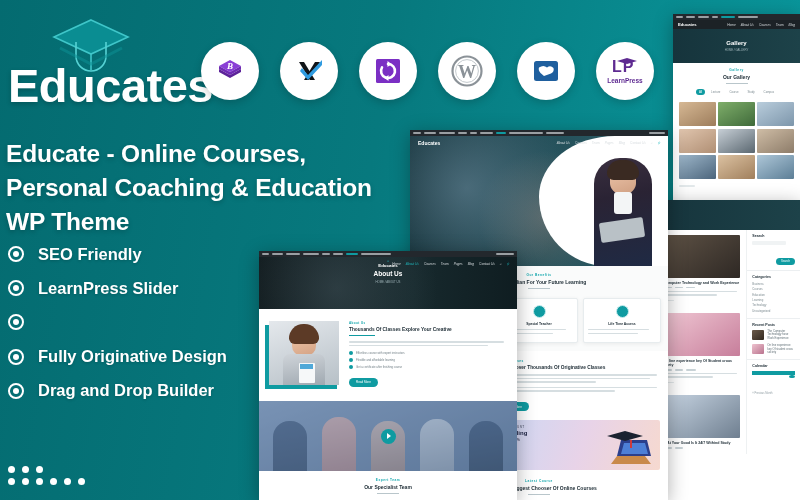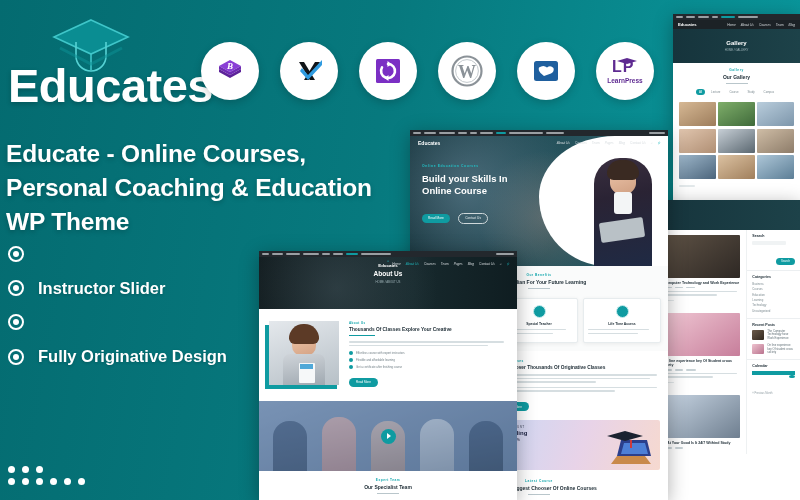--- a/index.html
+++ b/index.html
@@ -143,31 +143,36 @@
     <path d="M12 34 L43 50 L74 34" fill="none" stroke="#0d8f94" stroke-width="3" opacity=".55"></path>
   </svg>
 
   <div id="brand-title">Educates</div>
 
   <div id="headline">Educate - Online Courses, Personal Coaching &amp; Education WP Theme</div>
 
   <div id="feature-list">
     <div class="feature-row">
       <span class="feature-bullet"></span>
+      <span class="feature-label">SEO Friendly</span>
     </div>
     <div class="feature-row">
       <span class="feature-bullet"></span>
-      <span class="feature-label">Instructor Slider</span>
+      <span class="feature-label">LearnPress Slider</span>
     </div>
     <div class="feature-row">
       <span class="feature-bullet"></span>
     </div>
     <div class="feature-row">
       <span class="feature-bullet"></span>
       <span class="feature-label">Fully Originative Design</span>
+    </div>
+    <div class="feature-row">
+      <span class="feature-bullet"></span>
+      <span class="feature-label">Drag and Drop Builder</span>
     </div>
   </div>
 
   <div id="dot-grid">
     <div class="dot-row">
       <i class="grid-dot"></i>
         <i class="grid-dot"></i>
         <i class="grid-dot"></i>
     </div>
     <div class="dot-row">
@@ -438,28 +443,20 @@
         <i class="navlink">Courses</i>
         <i class="navlink">Team</i>
         <i class="navlink">Pages</i>
         <i class="navlink">Blog</i>
         <i class="navlink">Contact Us</i>
         <i class="navlink">⌕</i>
         <i class="navlink" style="color:#18b7bd">⚲</i>
       </span>
     </div>
 
-    <div style="position:relative;padding:14px 0 0 12px;max-width:118px">
-      <div class="hero-kicker">Online Education Courses</div>
-      <div class="hero-title" style="margin-top:5px">Build your Skills In Online Course</div>
-      <div style="margin-top:8px">
-        <span class="hero-btn">Read More</span>
-        <span class="hero-btn ghost">Contact Us</span>
-      </div>
-    </div>
 
     <div class="person-cut" style="right:16px;top:22px;width:58px;height:108px;
          background:linear-gradient(170deg,#3a2f3f 0%,#2a2334 36%,#1f2a44 100%);
          border-radius:26px 26px 0 0">
       <i style="position:absolute;left:16px;top:6px;width:26px;height:30px;border-radius:13px 13px 11px 11px;
          background:linear-gradient(160deg,#f0c9ae,#cf9f82)"></i>
       <i style="position:absolute;left:13px;top:2px;width:32px;height:20px;border-radius:16px 16px 8px 8px;
          background:#3a2a22"></i>
       <i style="position:absolute;left:20px;top:34px;width:18px;height:22px;background:#f3f5f6;border-radius:3px"></i>
       <i style="position:absolute;left:6px;top:62px;width:44px;height:20px;background:#b9c1c6;

